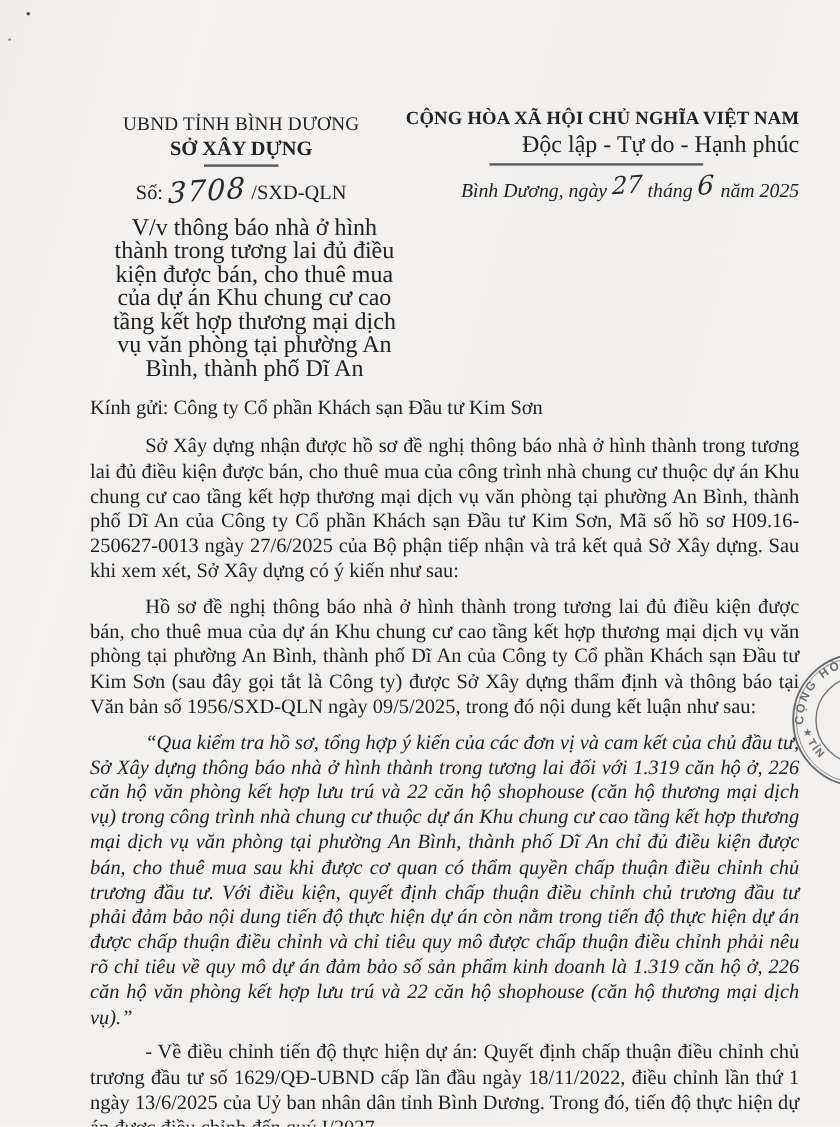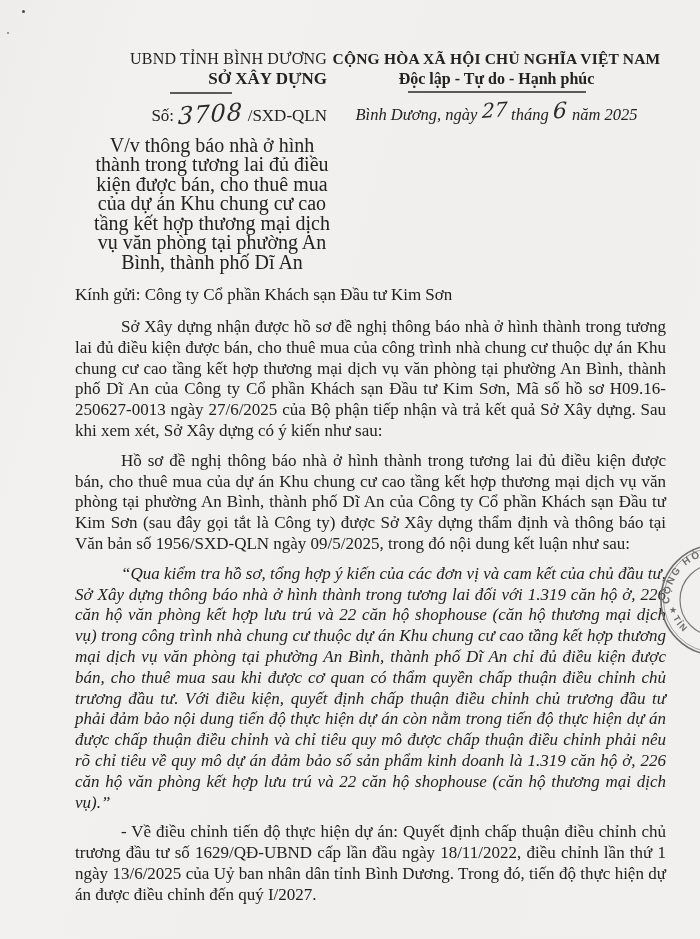--- a/index.html
+++ b/index.html
@@ -7,29 +7,29 @@
     position:relative;
     width:700px;height:939px;
     background:linear-gradient(105deg,#efedeb 0%,#f3f1ef 18%,#f1efed 55%,#f2f0ee 100%);
     overflow:hidden;
     font-family:"Liberation Serif","DejaVu Serif",serif;
     color:#222;
   }
   .content{padding:50px 34px 0 75px;}
   
   .hdr{display:flex;}
-  .hdr-left{flex:0 0 252px;text-align:right;}
-  .hdr-right{flex:1;text-align:center;}
+  .hdr-left{flex:0 0 252px;text-align:center;margin-top:45px;}
+  .hdr-right{flex:1;text-align:right;margin-top:40px;}
   .org-parent{font-size:16px;letter-spacing:.2px;white-space:nowrap;}
   .org-name{font-size:17px;font-weight:bold;margin-top:1px;white-space:nowrap;}
   .rule{height:1.5px;background:#5a5a5a;border:none;margin:3px auto 0 auto;}
   .rule-l{width:62px;}
   .rule-r{width:178px;}
   .nat-title{font-size:15.5px;font-weight:bold;letter-spacing:.2px;white-space:nowrap;}
-  .nat-motto{font-size:16px;font-weight:bold;margin-top:2px;white-space:nowrap;}
+  .nat-motto{font-size:20px;font-weight:normal;margin-top:2px;white-space:nowrap;}
   .docnum{font-size:17px;margin-top:7px;white-space:nowrap;}
   .dateline{font-size:16.5px;font-style:italic;margin-top:9px;white-space:nowrap;}
   .handwr{
     font-family:"DejaVu Serif",serif;font-style:italic;
     display:inline-block;transform:rotate(-4deg) skewX(-6deg);
     font-size:24px;line-height:1;position:relative;top:1px;letter-spacing:1px;color:#2a2a2a;
   }
   .handwr-sm{font-size:20px;top:-3px;letter-spacing:0;}
   .handwr-mo{font-size:22px;top:-2px;}
   

